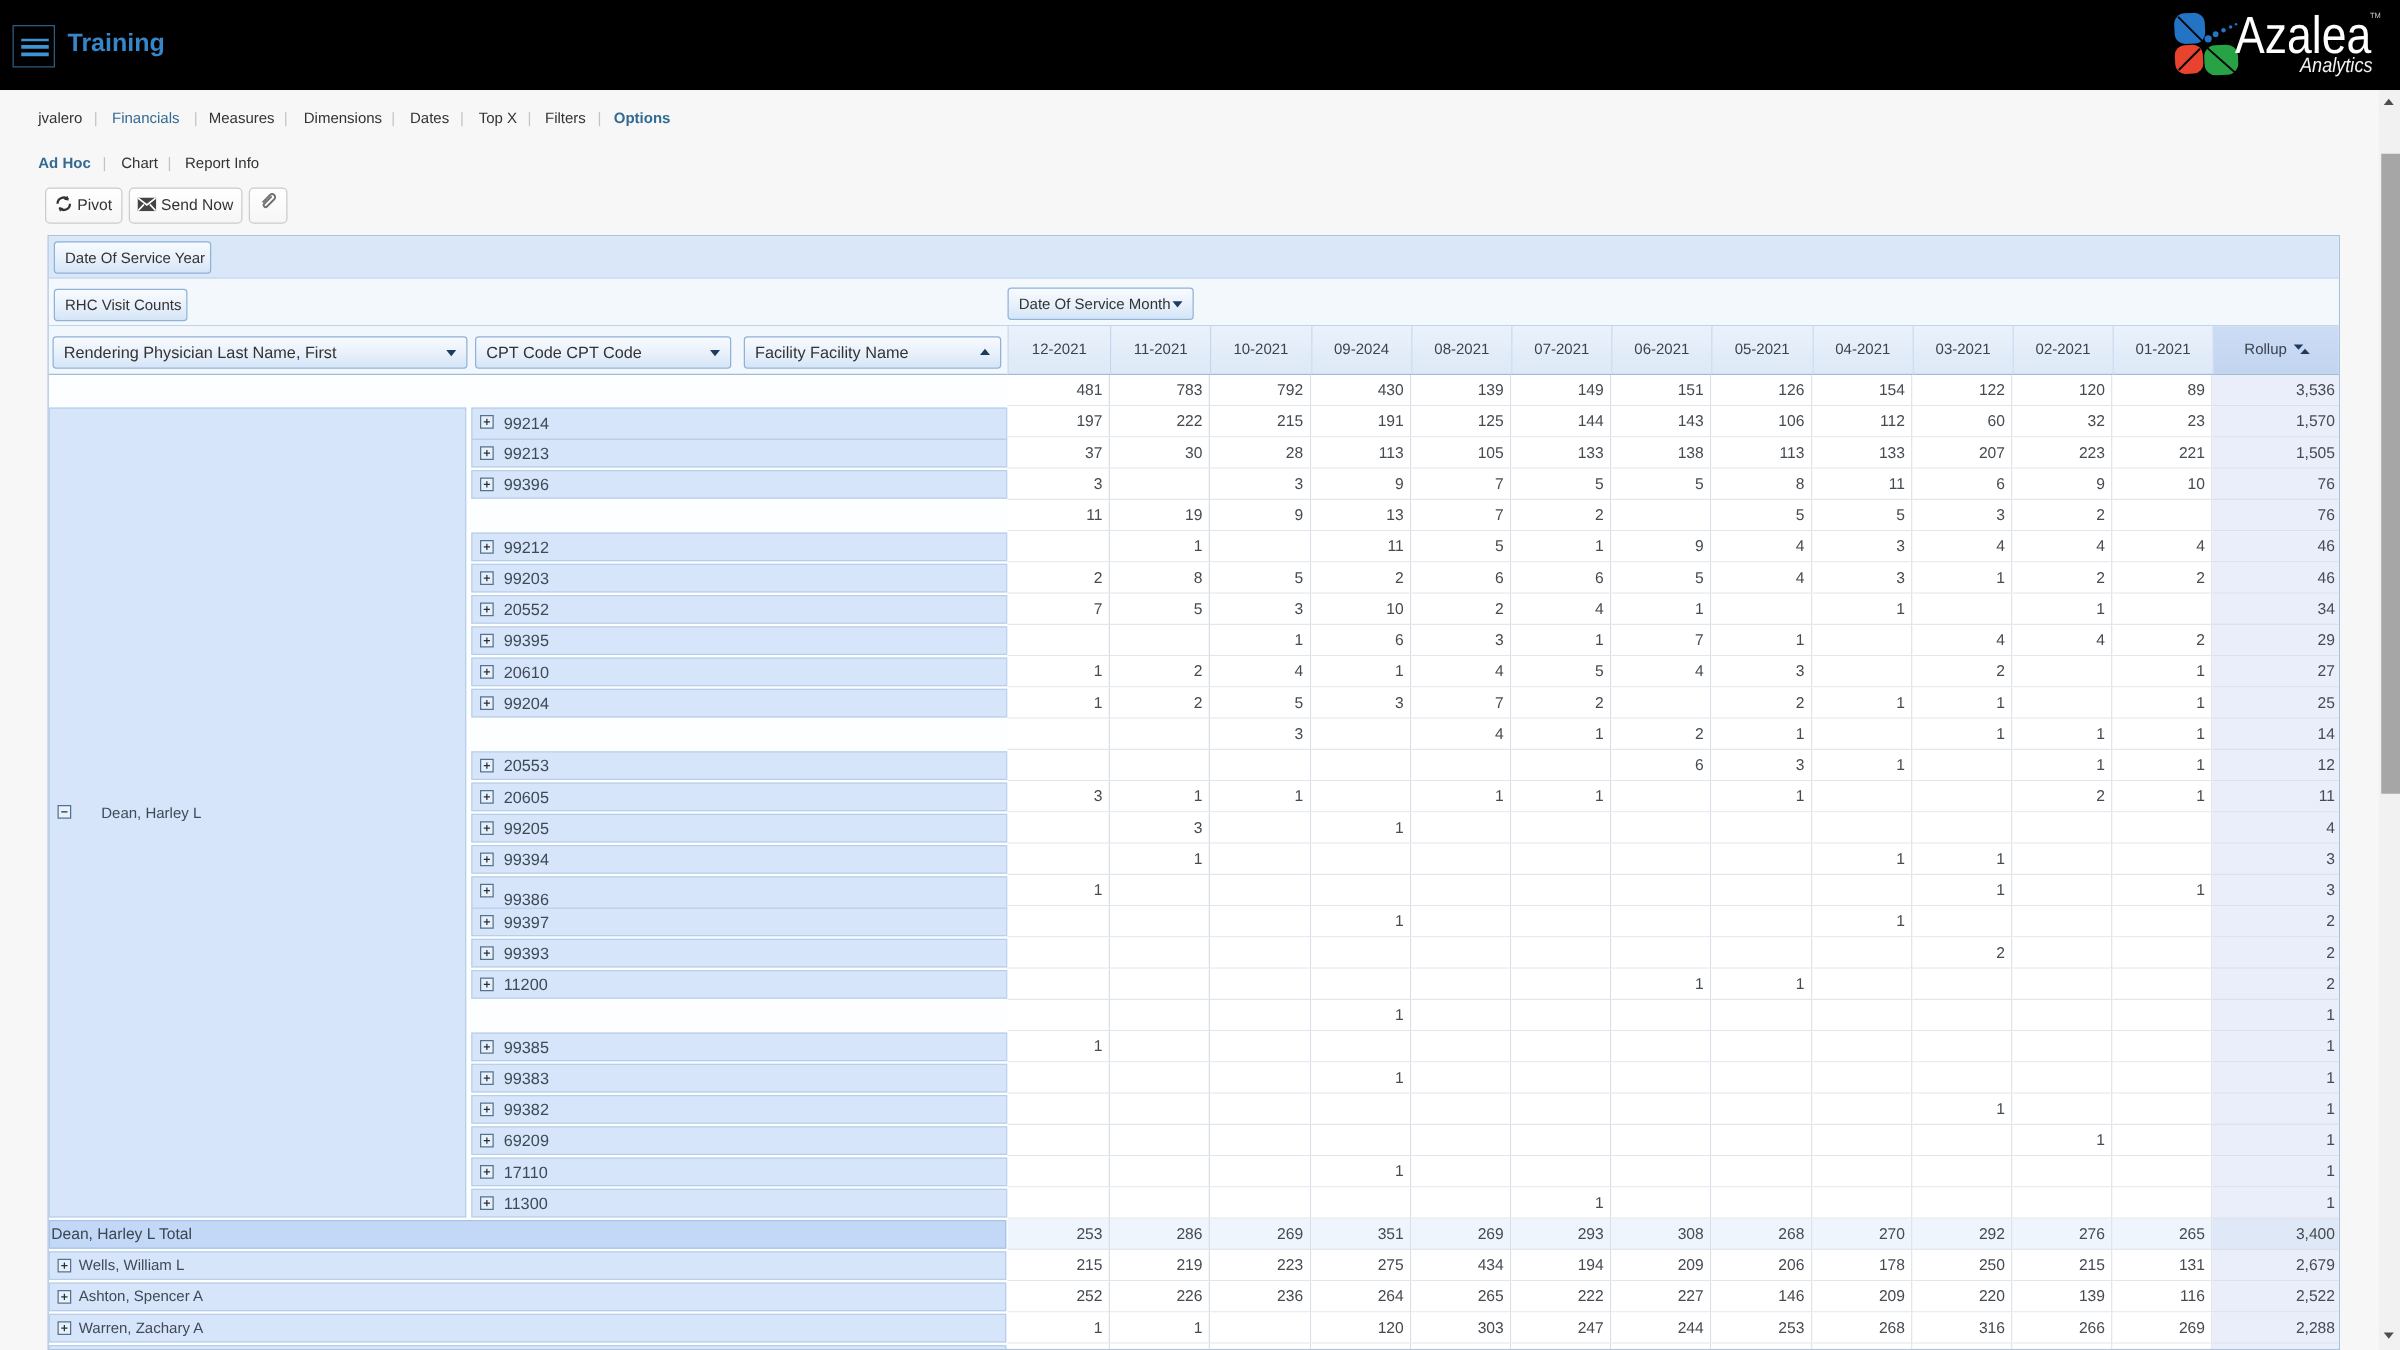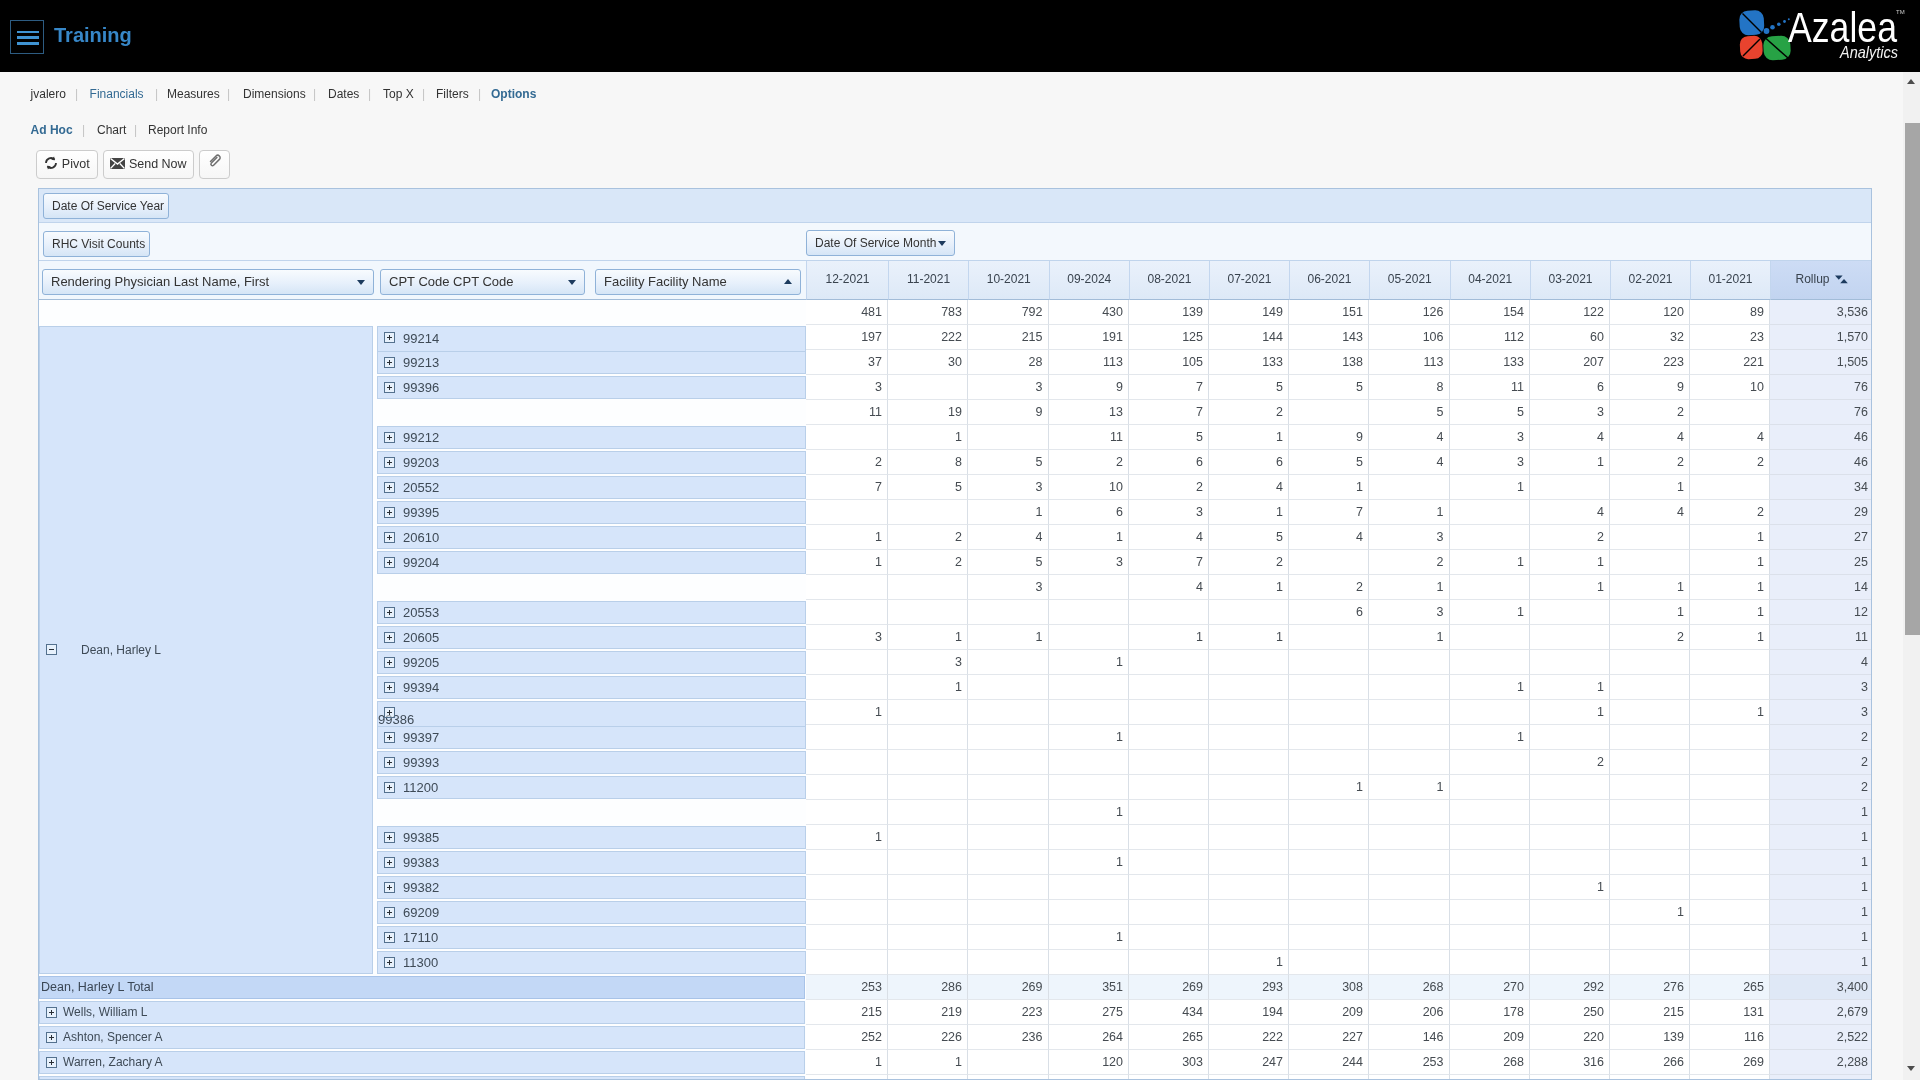--- a/index.html
+++ b/index.html
@@ -376,21 +376,21 @@
       <div class="mc" style="width:80px"></div>
       <div class="mc" style="width:80px"></div>
       <div class="mc" style="width:80px"></div>
       <div class="mc" style="width:80.5px"></div>
       <div class="mc" style="width:80.5px">1</div>
       <div class="mc" style="width:80px">1</div>
       <div class="mc" style="width:80px"></div>
       <div class="mc" style="width:80px"></div>
       <div class="rc">3</div>
     </div>
-<div class="cl" style="left:338px;top:511.5px;width:429px;height:37px;"><span class="ic pl" style="top:5px"></span>99386</div>
+<div class="cl" style="left:338px;top:511.5px;width:429px;height:37px;padding-left:25px"><span class="ic pl" style="top:5px"></span>99386</div>
 <div class="nr" style="top:510.5px">
       <div class="mc" style="width:82px">1</div>
       <div class="mc" style="width:80px"></div>
       <div class="mc" style="width:80.5px"></div>
       <div class="mc" style="width:80.5px"></div>
       <div class="mc" style="width:80px"></div>
       <div class="mc" style="width:80px"></div>
       <div class="mc" style="width:80px"></div>
       <div class="mc" style="width:80.5px"></div>
       <div class="mc" style="width:80.5px"></div>

